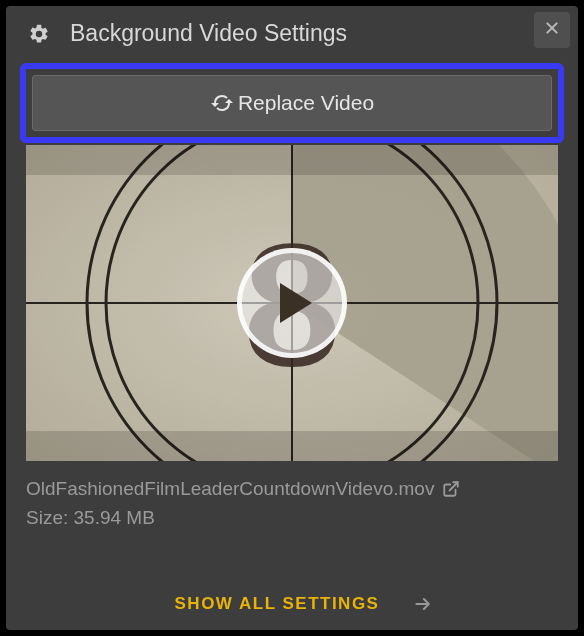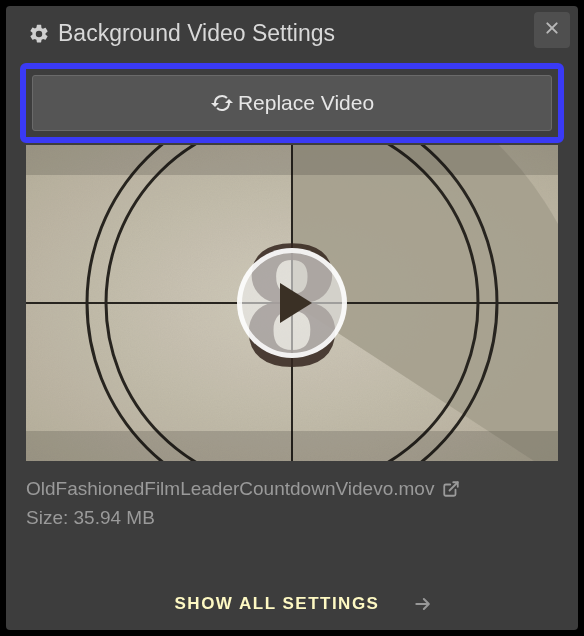--- a/index.html
+++ b/index.html
@@ -15,21 +15,21 @@
     left: 6px;
     top: 6px;
     width: 572px;
     height: 624px;
     background: #3d3d3d;
     border-radius: 4px;
   }
   .header {
     display: flex;
     align-items: center;
-    gap: 8px;
+    gap: 20px;
     padding: 14px 18px 10px 22px;
     position: relative;
   }
   .header-title {
     color: #d8d8d8;
     font-size: 23px;
     font-weight: 400;
   }
   .close-btn {
     position: absolute;
@@ -119,21 +119,21 @@
     position: absolute;
     bottom: 16px;
     left: 0; right: 0;
     display: flex;
     align-items: center;
     justify-content: center;
     gap: 10px;
     cursor: pointer;
   }
   .show-all span {
-    color: #fef9c3;
+    color: #eab308;
     font-size: 17px;
     font-weight: 700;
     letter-spacing: 1.5px;
     margin-left: 24px;
   }
   .gear-icon svg, .refresh-icon svg, .ext-icon svg, .arrow-icon svg { display: block; }
 </style>
 </head>
 <body>
 

